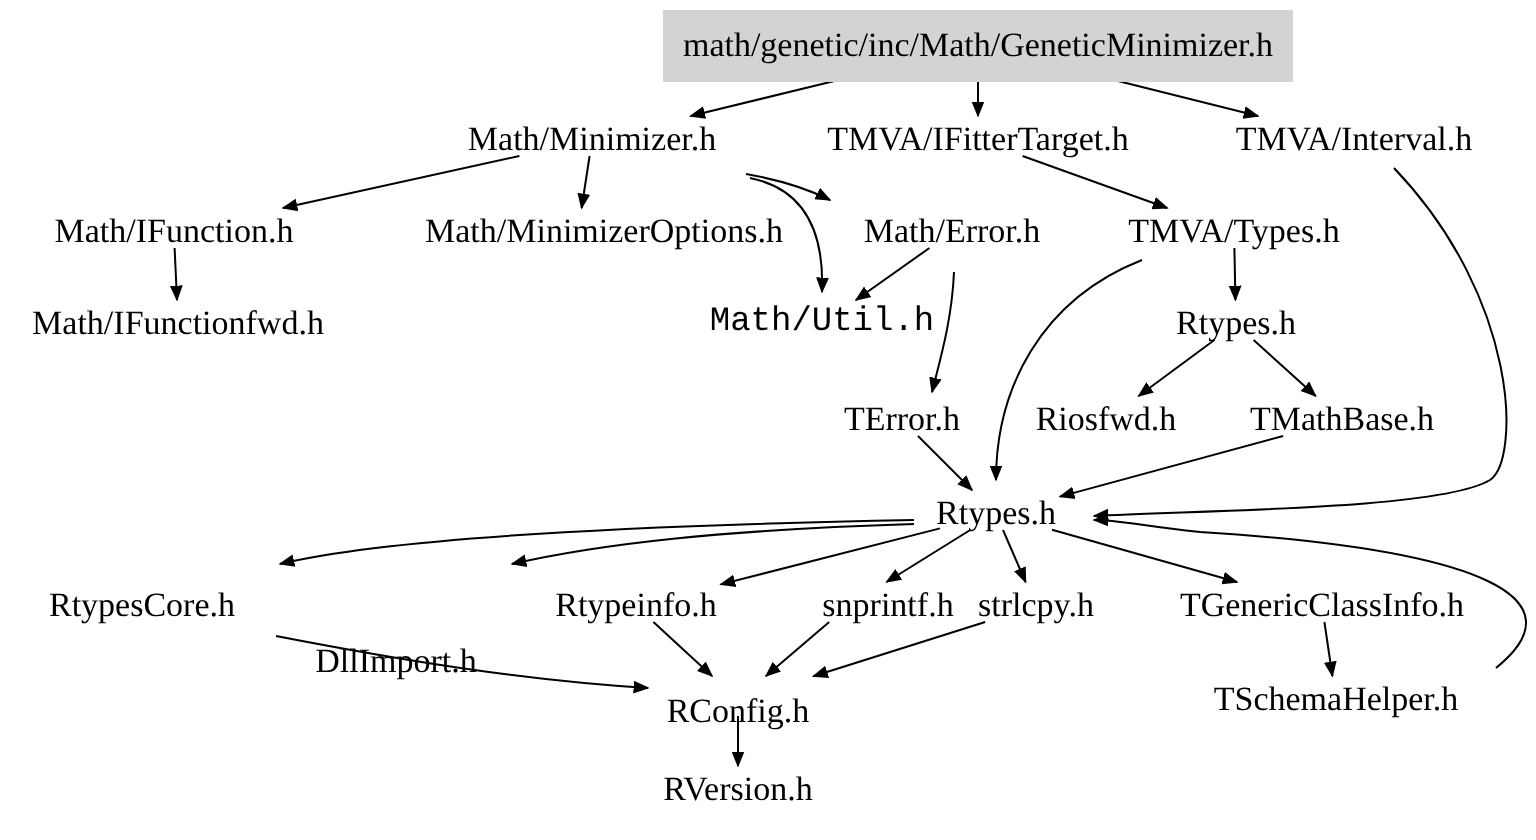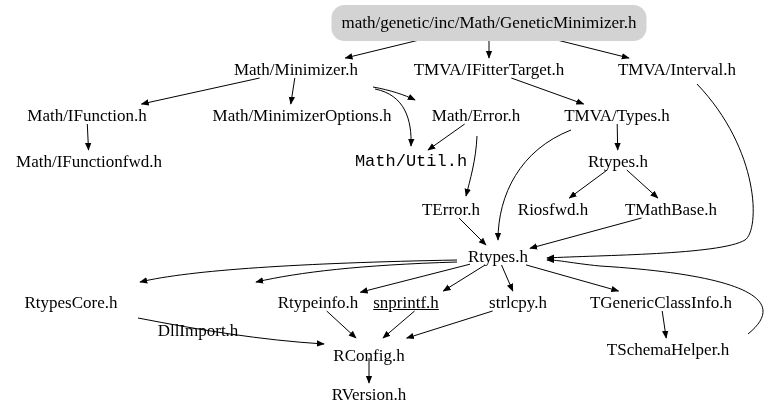--- a/index.html
+++ b/index.html
@@ -2,21 +2,21 @@
 <html><head>
   <meta charset="utf-8">
   <style>
     html, body { margin: 0; padding: 0; background: #ffffff; }
     body { width: 768px; height: 420px; position: relative; overflow: hidden;
            font-family: "Liberation Serif", "DejaVu Serif", serif; }
     #graph { position: absolute; left: 0; top: 0; width: 768px; height: 420px; }
     #edges { position: absolute; left: 0; top: 0; width: 768px; height: 420px; }
     .node { position: absolute; font-size: 17px; color: #000; white-space: nowrap;
             line-height: 20px; transform: translate(-50%, -50%); cursor: pointer; }
-    .node.root { background: #d3d3d3; padding: 8px 10px; line-height: 20px; border-radius: 13px; }
+    .node.root { background: #d3d3d3; padding: 8px 10px; line-height: 20px; }
   </style>
 </head>
 <body>
 
 <div id="graph">
   <svg id="edges" xmlns="http://www.w3.org/2000/svg">
     <defs>
       <marker id="arrow" viewBox="0 0 10 10" refX="9" refY="5" markerWidth="8" markerHeight="8" orient="auto-start-reverse">
         <path d="M0,1 L10,5 L0,9 z" fill="#000"></path>
       </marker>
@@ -65,19 +65,19 @@
   <div class="node" style="left: 89px; top: 162px;">Math/IFunctionfwd.h</div>
   <div class="node" style="left: 411px; top: 162px; font-family: Liberation Mono, monospace;">Math/Util.h</div>
   <div class="node" style="left: 618px; top: 162px;">Rtypes.h</div>
   <div class="node" style="left: 451px; top: 210px;">TError.h</div>
   <div class="node" style="left: 553px; top: 210px;">Riosfwd.h</div>
   <div class="node" style="left: 671px; top: 210px;">TMathBase.h</div>
   <div class="node" style="left: 498px; top: 257px;">Rtypes.h</div>
   <div class="node" style="left: 71px; top: 303px;">RtypesCore.h</div>
   <div class="node" style="left: 198px; top: 303px; margin-top: 28px;">DllImport.h</div>
   <div class="node" style="left: 318px; top: 303px;">Rtypeinfo.h</div>
-  <div class="node" style="left: 406px; top: 303px; text-decoration: underline;">snprintf.h</div>
+  <div class="node" style="left: 444px; top: 303px;">snprintf.h</div>
   <div class="node" style="left: 518px; top: 303px;">strlcpy.h</div>
   <div class="node" style="left: 661px; top: 303px;">TGenericClassInfo.h</div>
   <div class="node" style="left: 369px; top: 356px;">RConfig.h</div>
   <div class="node" style="left: 668px; top: 350px;">TSchemaHelper.h</div>
   <div class="node" style="left: 369px; top: 395px;">RVersion.h</div>
 </div>
 
 </body></html>

